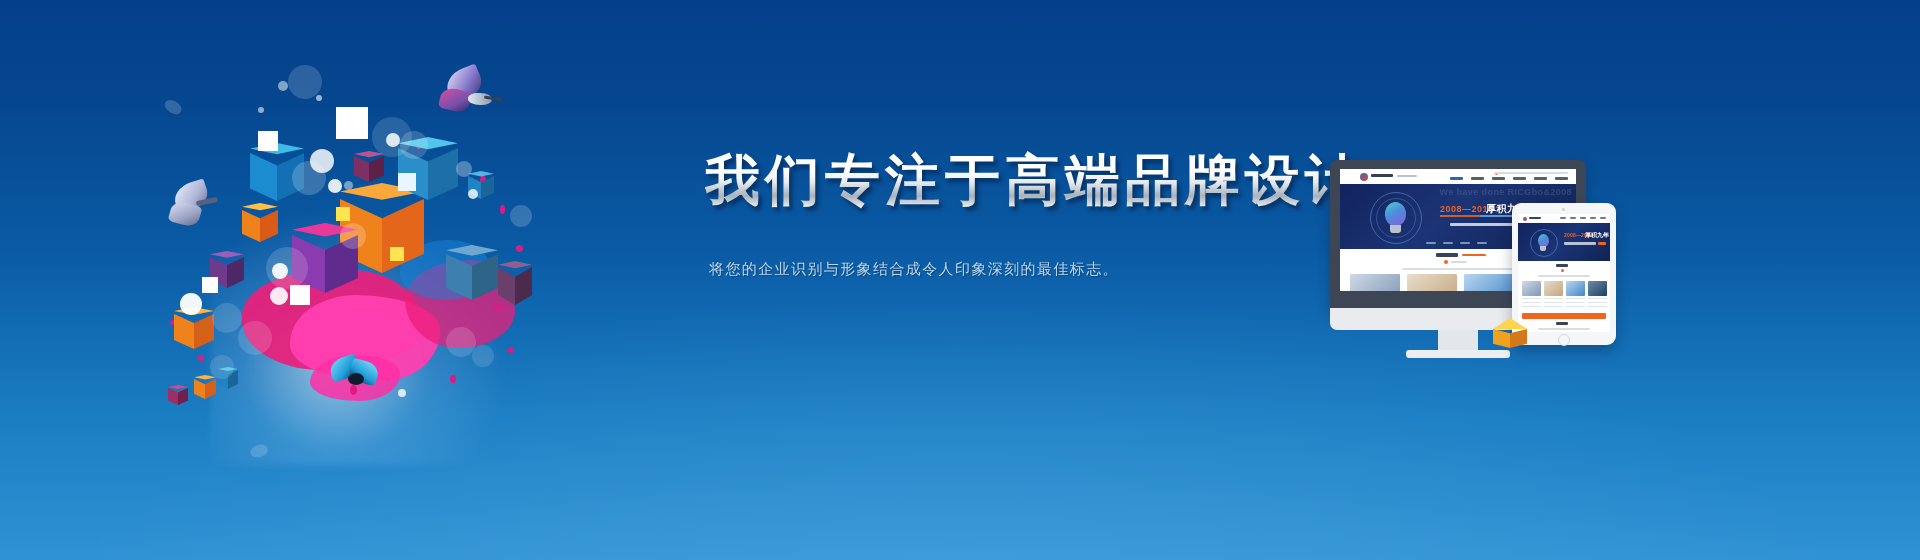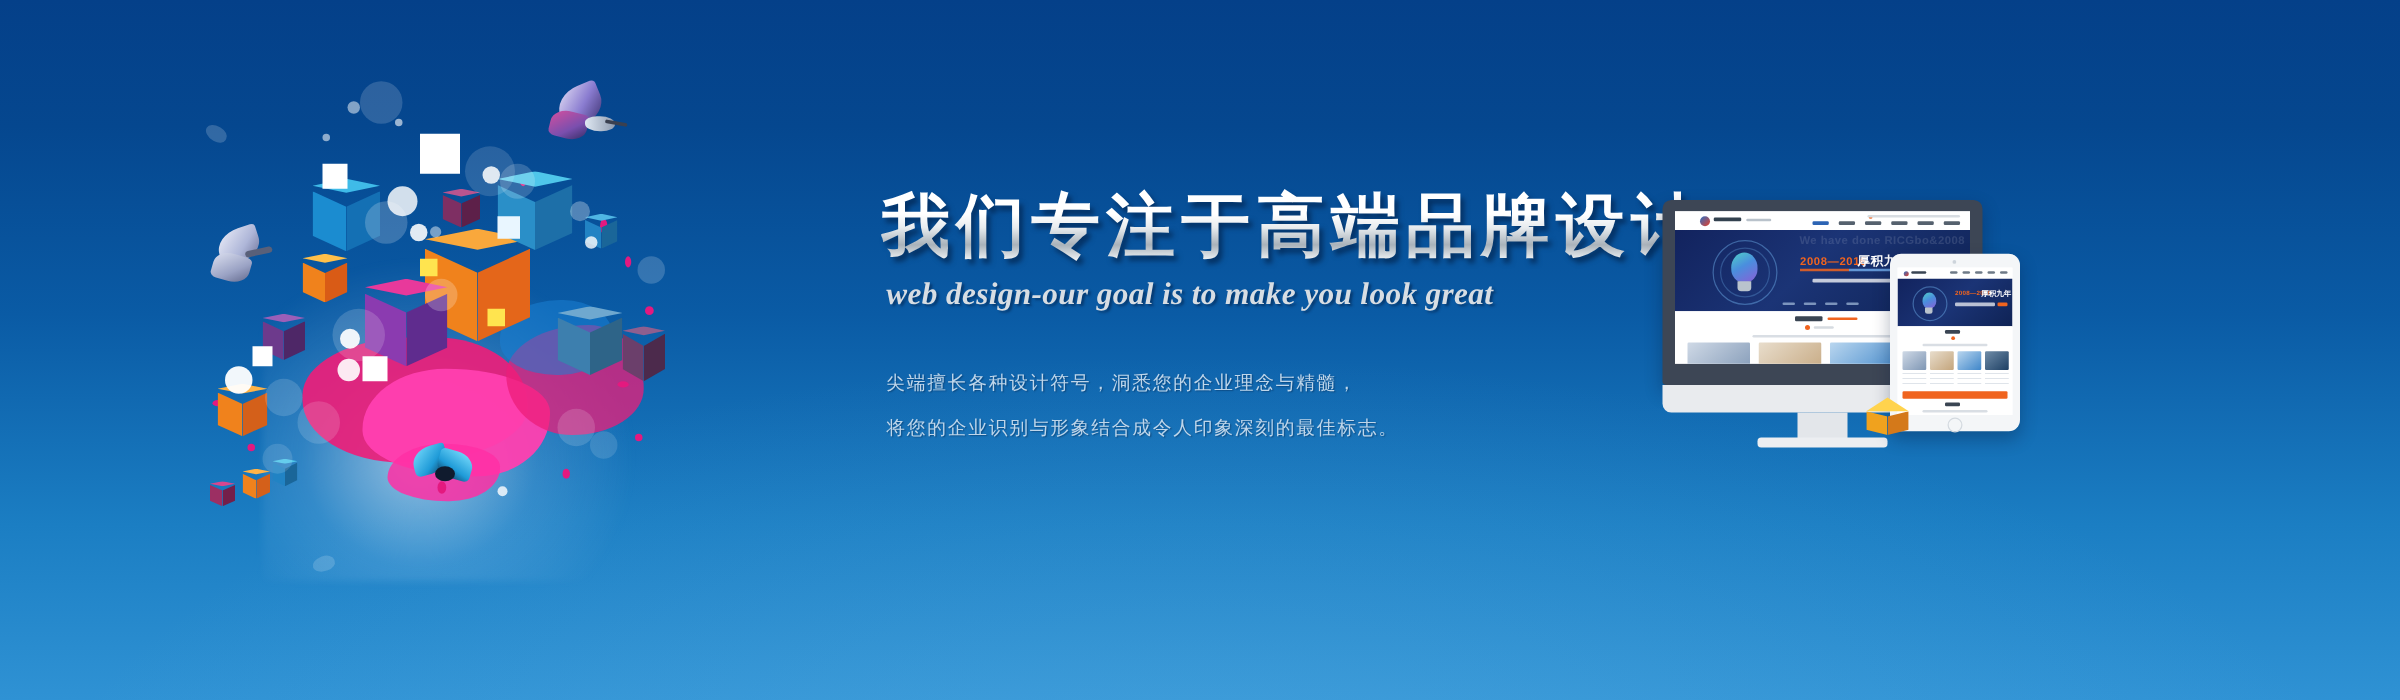--- a/index.html
+++ b/index.html
@@ -315,23 +315,21 @@
     </div>
     <div class="bfly" style="left:178px;top:300px;width:54px;height:42px;">
       <span style="left:2px;top:2px;width:28px;height:22px;background:linear-gradient(140deg,#7fe0ff,#1f9bd8 60%,#0d2b4a);transform:rotate(-16deg);"></span>
       <span style="left:22px;top:6px;width:28px;height:22px;background:linear-gradient(200deg,#7fe0ff,#1f9bd8 60%,#0d2b4a);transform:rotate(16deg);border-radius:14% 52% 18% 48%;"></span>
       <span style="left:20px;top:18px;width:16px;height:12px;background:#101b2e;border-radius:50%;"></span>
     </div>
   </div>
 
   <div class="copy">
     <h1 class="headline">我们专注于高端品牌设计</h1>
-    <div class="subline">web design-our goal is to make you look great</div>
     <div class="para">
-      <p>尖端擅长各种设计符号，洞悉您的企业理念与精髓，</p>
       <p>将您的企业识别与形象结合成令人印象深刻的最佳标志。</p>
     </div>
   </div>
 
   <div class="devices">
 
     <div class="monitor">
       <div class="mon-bezel">
         <div class="mon-screen">
 

